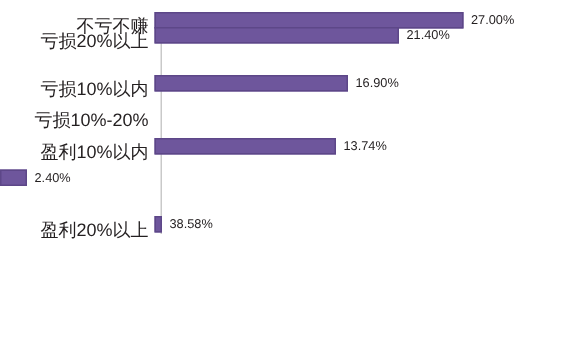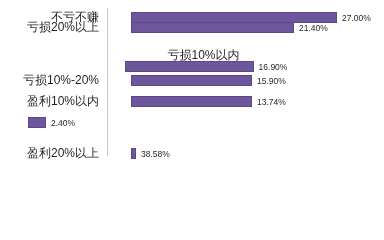--- a/index.html
+++ b/index.html
@@ -44,22 +44,20 @@
     line-height: 11px;
     color: #231f20;
     white-space: nowrap;
     letter-spacing: 0px;
   }
   .bar-area {
     position: relative;
     flex: 1 1 auto;
     height: 19px;
     display: flex;
-    align-items: center;
-    margin-left: 28px;
   }
   .bar {
     height: 11px;
     background: #6e569c;
     border: 1px solid #5d4788;
     box-sizing: border-box;
     flex: 0 0 auto;
   }
   .val-label {
     font-size: 8.5px;
@@ -96,34 +94,30 @@
     </div>
 
     <div class="row" style="top:18px;">
       <div class="cat-label">亏损20%以上</div>
       <div class="bar-area">
         <div class="bar" style="width: 163px; background: rgb(110, 86, 156); border-color: rgb(93, 71, 136);"></div>
         <div class="val-label">21.40%</div>
       </div>
     </div>
 
-    <div class="row" style="top:50px;flex-direction:column;">
+    <div class="row" style="top:50px;">
       <div class="cat-label">亏损10%以内</div>
       <div class="bar-area">
         <div class="bar" style="width: 129px; background: rgb(110, 86, 156); border-color: rgb(93, 71, 136);"></div>
         <div class="val-label">16.90%</div>
       </div>
     </div>
 
     <div class="row" style="top:71px;">
       <div class="cat-label">亏损10%-20%</div>
-      <div class="bar-area">
-        <div class="bar" style="width: 121px; background: rgb(110, 86, 156); border-color: rgb(93, 71, 136);"></div>
-        <div class="val-label">15.90%</div>
-      </div>
     </div>
 
     <div class="row" style="top:92px;">
       <div class="cat-label">盈利10%以内</div>
       <div class="bar-area">
         <div class="bar" style="width: 121px; background: rgb(110, 86, 156); border-color: rgb(93, 71, 136);"></div>
         <div class="val-label">13.74%</div>
       </div>
     </div>
 

